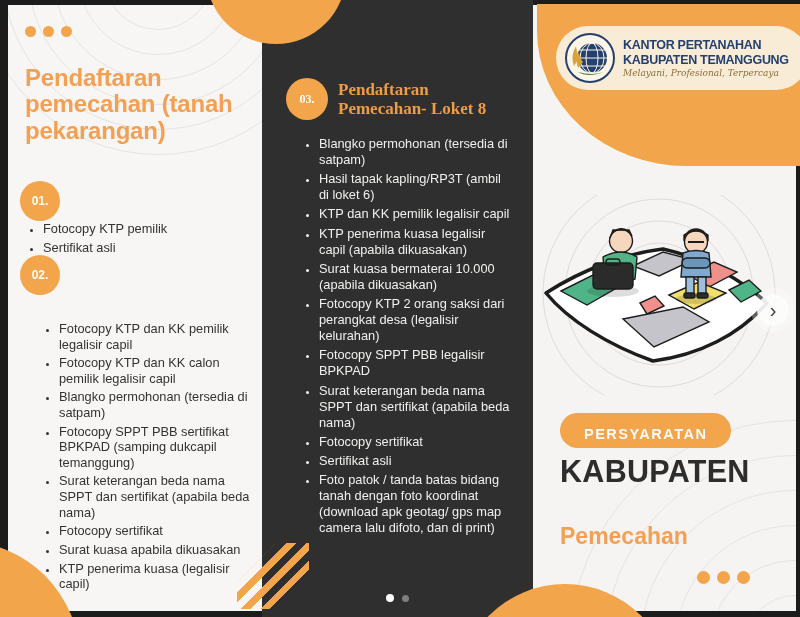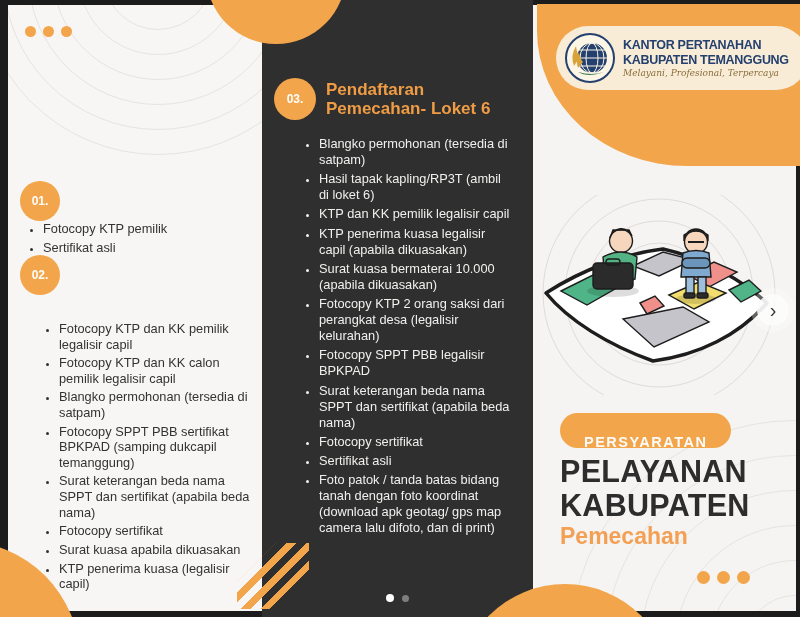--- a/index.html
+++ b/index.html
@@ -47,41 +47,41 @@
   #sec1-head { left:12px; top:176px; width:235px; }
   #sec2-head { left:12px; top:250px; width:240px; }
   .blist { list-style:disc; margin:0; padding-left:13px; }
   .blist li { margin-bottom:3px; }
   .blist li::marker { font-size:0.9em; }
   .left-list { position:absolute; color:#333333; font-size:12.8px; line-height:1.22; }
   #sec1-list { left:22px; top:216px; width:205px; }
   #sec2-list { left:38px; top:316px; width:212px; }
 
   
-  #sec3-head { left:12px; top:78px; width:230px; }
+  #sec3-head { left:24px; top:78px; width:230px;font-family:Liberation Serif, serif; }
   #sec3-head .badge { width:42px; height:42px; }
   #sec3-list {
     position:absolute; left:44px; top:136px; width:207px;
     color:#F1F0EE; font-size:12.8px; line-height:1.26;
   }
 
   
   #logo-pill {
     position:absolute; left:556px; top:26px; width:252px; height:64px;
     background:#F8ECD7; border-radius:32px; z-index:8;
     display:flex; align-items:center; padding-left:8px;
   }
   #logo-text { margin-left:7px; }
   .logo-line { font-size:12.5px; font-weight:bold; color:#24406E; letter-spacing:-0.3px; line-height:1.18; }
   #logo-tagline { font-size:9px; font-style:italic; color:#8A6D3B; margin-top:1px; font-family:"DejaVu Serif", serif; }
 
   #illustration { position:absolute; left:0; top:190px; width:252px; height:200px; z-index:2; }
 
   #persyaratan-pill {
-    position:absolute; left:27px; top:408px; height:35px; padding:12px 24px;
+    position:absolute; left:27px; top:408px; height:35px; padding:4px 24px;
     background:#F3A54B; border-radius:18px; z-index:3;
     color:#FCFBF9; font-size:14.5px; font-weight:bold; letter-spacing:1.5px; line-height:35px;
   }
   #big-title {
     position:absolute; left:27px; top:452px; z-index:3;
     font-size:30.5px; line-height:0.98; font-weight:bold; color:#2D2D2D; letter-spacing:0.3px;
   }
   #big-title div { margin-bottom:4px; }
   #subtitle { position:absolute; left:27px; top:518px; font-size:23px; font-weight:bold; color:#F3A054; z-index:3; }
   #right-dots { left:164px; top:566px; z-index:3; }
@@ -109,20 +109,21 @@
   <div class="ring" style="left:20px; top:-160px; width:260px; height:260px;"></div>
   <div class="ring" style="left:-5px; top:-185px; width:310px; height:310px;"></div>
   <div class="ring" style="left:-30px; top:-210px; width:360px; height:360px;"></div>
 
   <div class="deco-dots" id="left-dots">
     <span></span>
       <span></span>
       <span></span>
   </div>
 
+  <h1 id="main-title">Pendaftaran pemecahan (tanah pekarangan)</h1>
 
   <div class="sec-head" id="sec1-head">
     <div class="badge">01.</div>
   </div>
   <ul class="blist left-list" id="sec1-list">
 
   <li>Fotocopy KTP pemilik</li>
       <li>Sertifikat asli</li>
     </ul>
 
@@ -138,21 +139,21 @@
       <li>Surat keterangan beda nama SPPT dan sertifikat (apabila beda nama)</li>
       <li>Fotocopy sertifikat</li>
       <li>Surat kuasa apabila dikuasakan</li>
       <li>KTP penerima kuasa (legalisir capil)</li>
     </ul>
 </div>
 
 <div class="panel" id="mid-panel">
   <div class="sec-head" id="sec3-head">
     <div class="badge">03.</div>
-    <div class="sec-title">Pendaftaran Pemecahan- Loket 6</div>
+    <div class="sec-title">Pendaftaran Pemecahan- Loket 8</div>
   </div>
   <ul class="blist" id="sec3-list">
 
   <li>Blangko permohonan (tersedia di satpam)</li>
       <li>Hasil tapak kapling/RP3T (ambil di loket 6)</li>
       <li>KTP dan KK pemilik legalisir capil</li>
       <li>KTP penerima kuasa legalisir capil (apabila dikuasakan)</li>
       <li>Surat kuasa bermaterai 10.000 (apabila dikuasakan)</li>
       <li>Fotocopy KTP 2 orang saksi dari perangkat desa (legalisir kelurahan)</li>
       <li>Fotocopy SPPT PBB legalisir BPKPAD</li>
@@ -209,21 +210,20 @@
       <rect x="149" y="63" width="28" height="10" rx="5" fill="#6B95BB"></rect>
       <rect x="153" y="82" width="8" height="17" fill="#9DBEDC"></rect>
       <rect x="165" y="82" width="8" height="17" fill="#9DBEDC"></rect>
       <rect x="151" y="98" width="11" height="5" rx="2" fill="#2B2B2B"></rect>
       <rect x="164" y="98" width="11" height="5" rx="2" fill="#2B2B2B"></rect>
     </g>
   </svg>
 
   <div id="persyaratan-pill">PERSYARATAN</div>
   <div id="big-title">
-    <div>PELAYANAN</div>
     <div>KABUPATEN</div>
   </div>
   <div id="subtitle">Pemecahan</div>
 
   <div class="deco-dots" id="right-dots" style="position:absolute;">
     <span></span>
       <span></span>
       <span></span>
   </div>
 </div>

